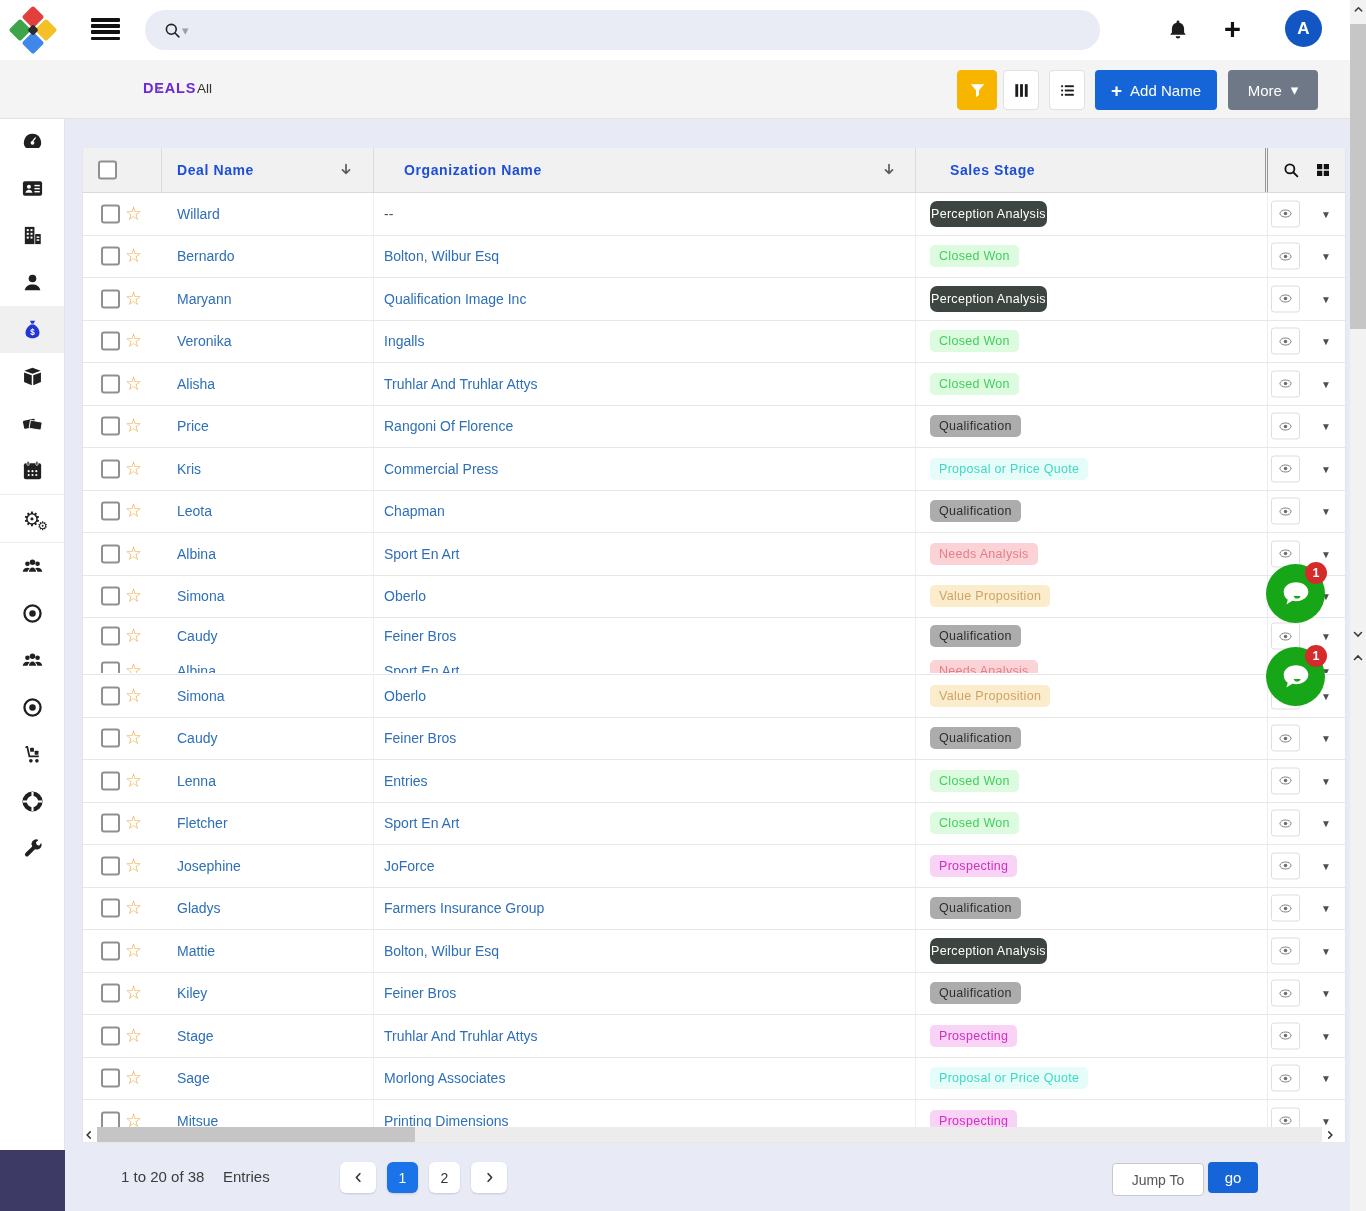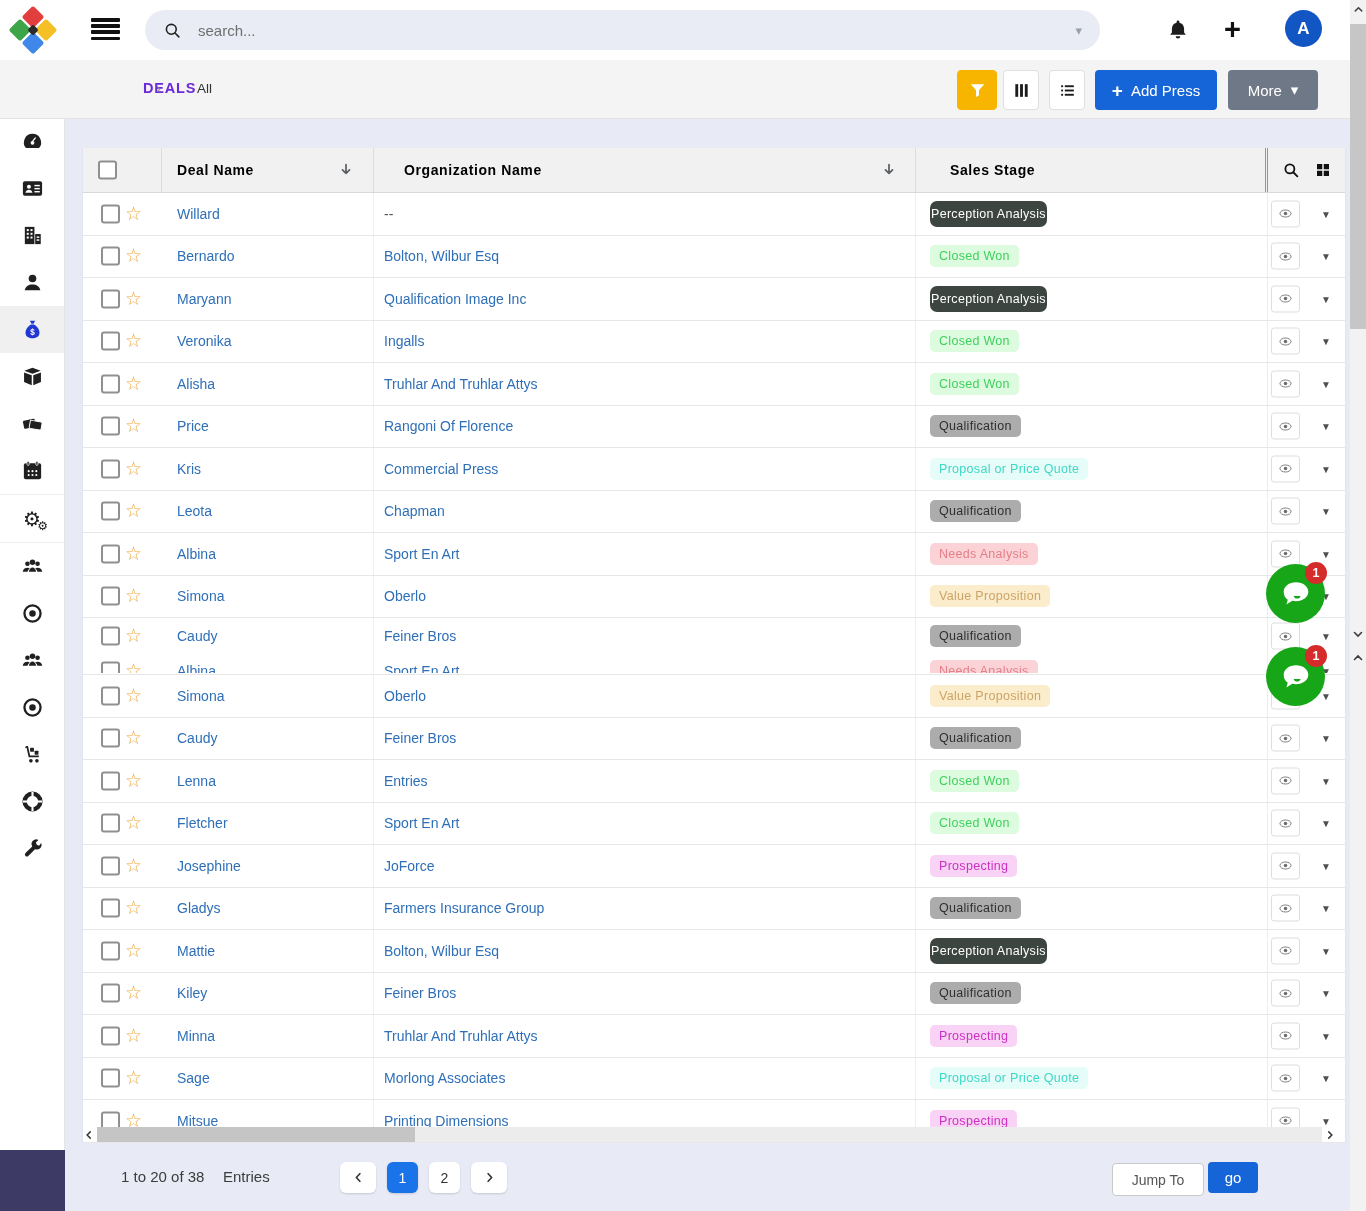--- a/index.html
+++ b/index.html
@@ -62,21 +62,21 @@
   .gwrap{position:relative;display:inline-block;line-height:1;}
   .g1{font-size:20px;}
   .g2{font-size:12px;position:absolute;right:-7px;bottom:-3px;}
   .side-bottom{position:absolute;left:0;top:1150px;width:65px;height:61px;background:#3e3a66;z-index:3;}
   
   .card{position:absolute;left:83px;top:148px;width:1262px;background:#fff;z-index:2;
         box-shadow:0 1px 2px rgba(0,0,0,.08);}
   .thead{position:relative;height:44px;background:#f1f1f2;border-bottom:1px solid #d9d9d9;}
   .thead .hsep{position:absolute;top:0;bottom:0;width:1px;background:#dcdcdc;}
   .hlabel{position:absolute;top:50%;transform:translateY(-50%);font-size:14px;font-weight:bold;
-          color:#000000;letter-spacing:.6px;cursor:pointer;}
+          color:#1d4ed8;letter-spacing:.6px;cursor:pointer;}
   .sortarrow{position:absolute;top:50%;transform:translateY(-50%);width:16px;height:16px;cursor:pointer;}
   .sortarrow svg{width:16px;height:16px;}
   .acthead{position:absolute;right:0;top:0;width:77px;height:100%;border-left:3px double #969696;
            display:flex;align-items:center;justify-content:center;gap:14px;}
   .acthead svg{width:18px;height:18px;cursor:pointer;}
   .cbx{position:absolute;width:15px;height:15px;border:2px solid #909090;border-radius:3px;
        background:#fff;cursor:pointer;}
   .thead .cbx{left:15px;top:50%;transform:translateY(-50%);}
   
   .trow{position:relative;height:41.5px;border-bottom:1px solid #e7e7e7;}
@@ -164,21 +164,20 @@
       <span></span>
         <span></span>
         <span></span>
         <span></span>
     </div>
     <div class="searchpill">
       <svg viewBox="0 0 24 24" fill="none" stroke="#222" stroke-width="2">
           <circle cx="10.5" cy="10.5" r="6.2"></circle>
           <line x1="15.2" y1="15.2" x2="20" y2="20" stroke-linecap="round"></line>
         </svg>
-      <input type="text" placeholder="search..." style="">
       <span class="search-caret">▾</span>
     </div>
     <div class="bell">
       <svg viewBox="0 0 24 24" fill="#1c1c1c">
           <path d="M12 2.6a1.4 1.4 0 0 1 1.4 1.4v.8c2.9.6 4.7 3 4.7 6v3.6l1.7 2.4H4.2l1.7-2.4v-3.6c0-3 1.8-5.4 4.7-6V4A1.4 1.4 0 0 1 12 2.6z"></path>
           <path d="M9.7 18.2a2.3 2.3 0 0 0 4.6 0z"></path>
         </svg>
     </div>
     <div class="plusbtn">+</div>
     <div class="avatar">A</div>
@@ -205,21 +204,21 @@
           <rect x="4" y="5.4" width="2.4" height="2.4"></rect>
           <rect x="8.6" y="5.4" width="11.4" height="2.4"></rect>
           <rect x="4" y="10.8" width="2.4" height="2.4"></rect>
           <rect x="8.6" y="10.8" width="11.4" height="2.4"></rect>
           <rect x="4" y="16.2" width="2.4" height="2.4"></rect>
           <rect x="8.6" y="16.2" width="11.4" height="2.4"></rect>
         </svg>
     </div>
     <button class="btn-add">
       <span class="pl">+</span>
-      <span>Add Press</span>
+      <span>Add Name</span>
     </button>
     <button class="btn-more">
       <span>More</span>
       <span>▾</span>
     </button>
   </div>
 
   <aside class="sidebar">
     <nav class="snavwrap">
         <div class="snav">
@@ -788,21 +787,21 @@
             </span>
             <span class="rcaret">▼</span>
           </div>
         </div>
         <div class="trow">
           <div class="rline">
             <span class="cbx"></span>
             <span class="star">☆</span>
             <span class="rvline" style="left:290px"></span>
             <span class="rvline" style="left:832px"></span>
-            <a class="deal">Minna</a>
+            <a class="deal">Stage</a>
             <a class="org">Truhlar And Truhlar Attys</a>
             <span class="badge" style="background: rgb(249, 211, 245); color: rgb(205, 48, 195);">Prospecting</span>
             <span class="eyebox">
               <svg viewBox="0 0 24 24">
                 <ellipse cx="12" cy="12" rx="9.5" ry="6" fill="none" stroke="#6e6e6e" stroke-width="1.5"></ellipse>
                 <circle cx="12" cy="12" r="3" fill="#6e6e6e"></circle>
               </svg>
             </span>
             <span class="rcaret">▼</span>
           </div>

